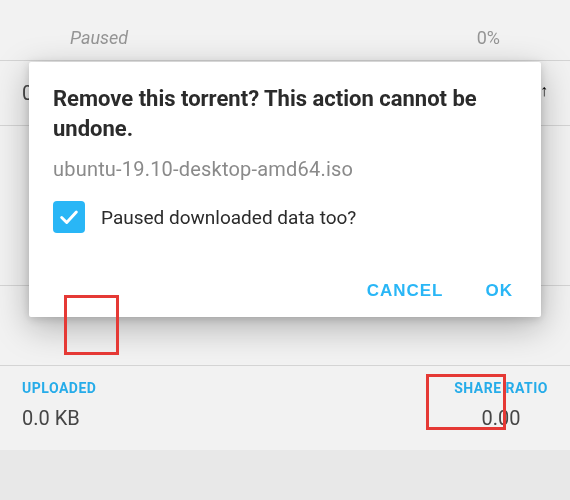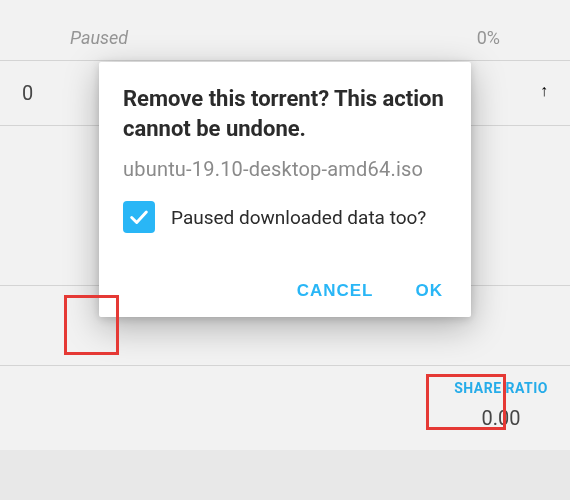--- a/index.html
+++ b/index.html
@@ -73,21 +73,21 @@
     .overlay {
       position: absolute;
       inset: 0;
       background: rgba(0,0,0,0.05);
       display: flex;
       align-items: flex-start;
       justify-content: center;
       padding-top: 62px;
     }
     .dialog {
-      width: 372px;
+      width: 512px;
       background: #fff;
       border-radius: 2px;
       box-shadow: 0 10px 35px rgba(0,0,0,0.28), 0 2px 8px rgba(0,0,0,0.15);
       padding: 22px 0 0 0;
     }
     .dialog-title {
       font-size: 22px;
       font-weight: 700;
       color: #2b2b2b;
       line-height: 1.35;
@@ -164,20 +164,22 @@
     <span class="bg-header-pct">0%</span>
   </div>
   <div class="bg-row">
     <span class="bg-side-left">0</span>
     <span>↑</span>
   </div>
   <div class="bg-row-spacer"></div>
   <div class="bg-row" style="height:80px;"></div>
   <div class="bg-stats">
     <div class="bg-stat">
+      <span class="bg-stat-label">UPLOADED</span>
+      <span class="bg-stat-value">0.0 KB</span>
     </div>
     <div class="bg-stat right">
       <span class="bg-stat-label">SHARE RATIO</span>
       <span class="bg-stat-value">0.00</span>
     </div>
   </div>
 </div>
 
 <div class="overlay">
   <div class="dialog">

